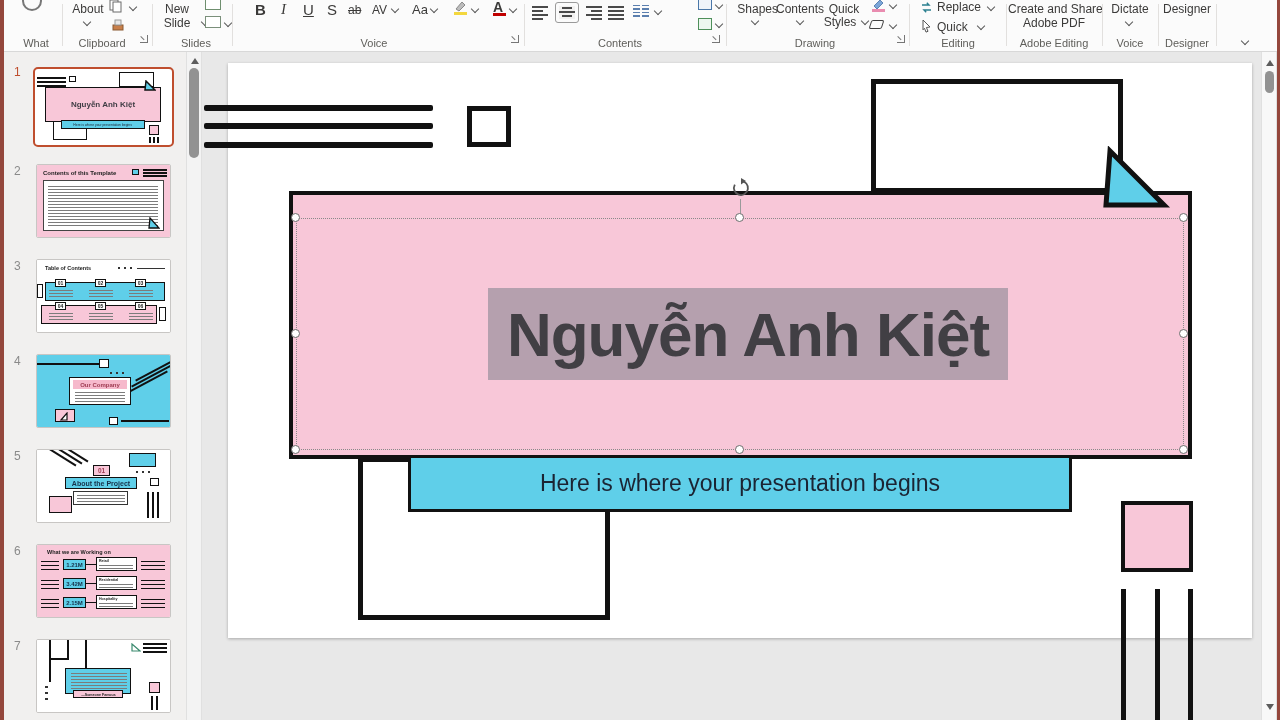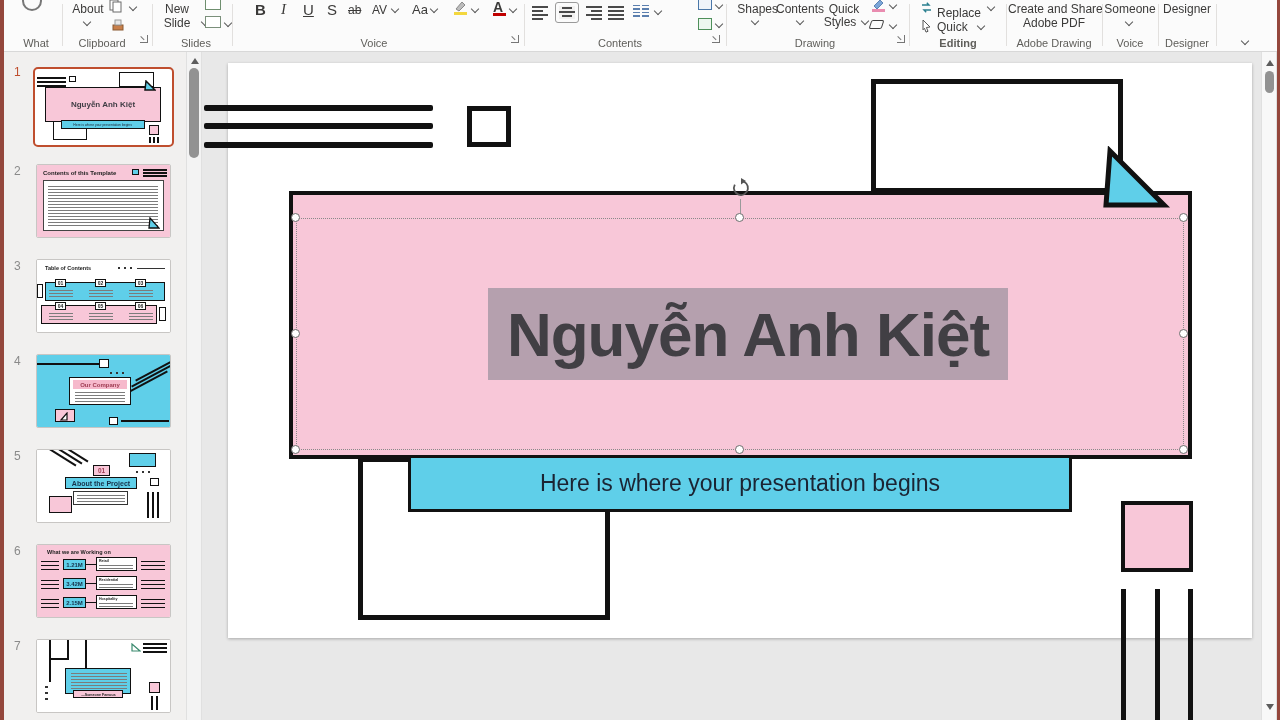--- a/index.html
+++ b/index.html
@@ -148,36 +148,36 @@
     <div class="chev" style="left:886px;top:2px;"></div>
     <div class="abs" style="left:866px;top:20px;width:13px;height:9px;border:1.8px solid #3f3f3f;transform:skewX(-18deg);border-radius:2px;"></div>
     <div class="chev" style="left:886px;top:22px;"></div>
     <div class="grp-label" style="left:761px;width:100px;">Drawing</div>
     <div class="launcher" style="left:893px;top:35px;"></div>
     <div class="vdiv" style="left:905px;"></div>
 
     <svg class="abs" style="left:916px;top:1px;" width="13" height="13" viewBox="0 0 13 13">
       <path d="M2 4 h7 l-2.2 -2.2 M11 9 H4 l2.2 2.2" fill="none" stroke="#2a7f8f" stroke-width="1.4"></path>
     </svg>
-    <div class="rtxt" style="left:933px;top:6px;">Replace</div>
+    <div class="rtxt" style="left:933px;top:0;">Replace</div>
     <div class="chev" style="left:984px;top:4px;"></div>
     <svg class="abs" style="left:916px;top:19px;" width="12" height="14" viewBox="0 0 12 14">
       <path d="M3 1 L10 8 L6.4 8.5 L8 12.3 L6 13.1 L4.5 9.3 L3 10.8 Z" fill="#fff" stroke="#555" stroke-width="1"></path>
     </svg>
     <div class="rtxt" style="left:933px;top:20px;">Quick</div>
     <div class="chev" style="left:974px;top:23px;"></div>
-    <div class="grp-label" style="left:908px;width:92px;font-weight:bold;">Editing</div>
+    <div class="grp-label" style="left:908px;width:92px;">Editing</div>
     <div class="vdiv" style="left:1002px;"></div>
 
     <div class="rtxt" style="left:1004px;top:2px;width:92px;text-align:center;">Create and Share</div>
     <div class="rtxt" style="left:1004px;top:16px;width:92px;text-align:center;">Adobe PDF</div>
-    <div class="grp-label" style="left:1004px;width:92px;">Adobe Drawing</div>
+    <div class="grp-label" style="left:1004px;width:92px;">Adobe Editing</div>
     <div class="vdiv" style="left:1098px;"></div>
 
-    <div class="rtxt" style="left:1100px;top:2px;width:52px;text-align:center;">Someone</div>
+    <div class="rtxt" style="left:1100px;top:2px;width:52px;text-align:center;">Dictate</div>
     <div class="chev" style="left:1122px;top:19px;"></div>
     <div class="grp-label" style="left:1100px;width:52px;">Voice</div>
     <div class="vdiv" style="left:1154px;"></div>
 
     <div class="rtxt" style="left:1156px;top:2px;width:54px;text-align:center;">Designer</div>
     <div class="grp-label" style="left:1156px;width:54px;">Designer</div>
     <div class="vdiv" style="left:1212px;"></div>
 
     <div class="chev" style="left:1238px;top:38px;"></div>
   </div>

